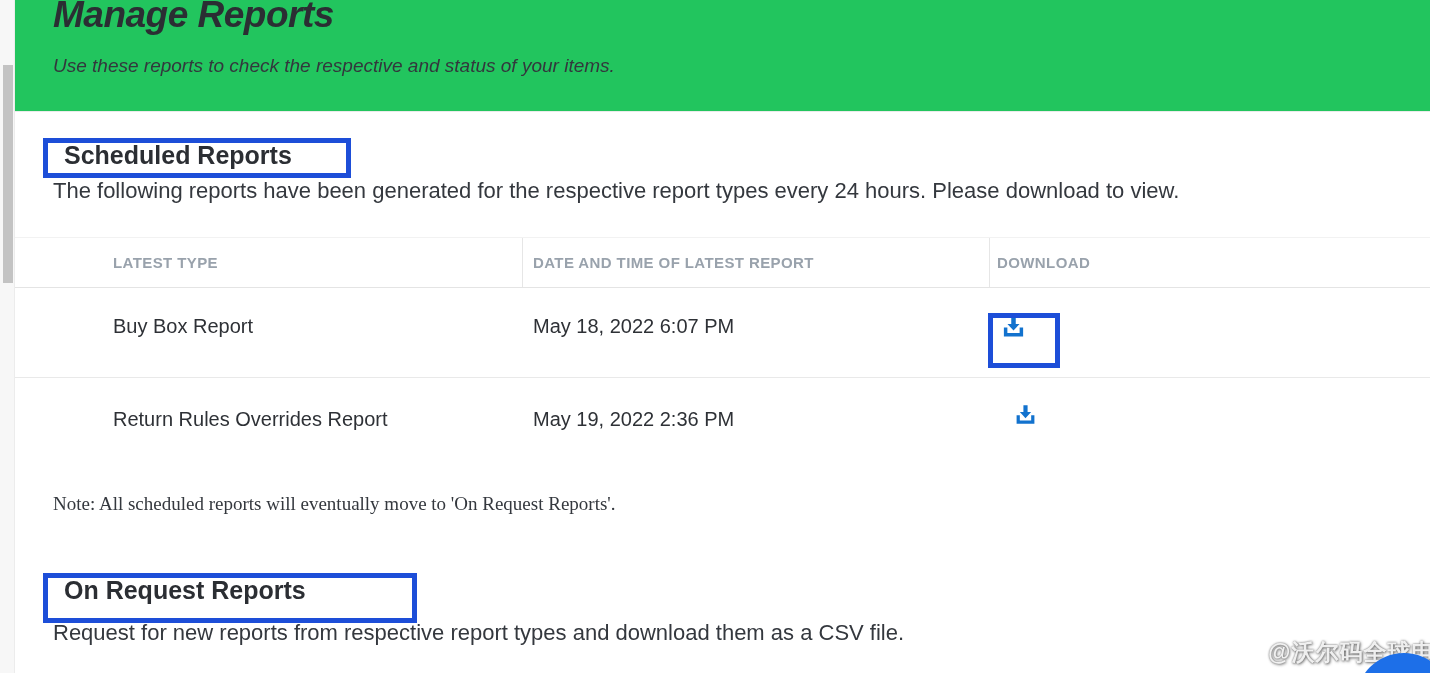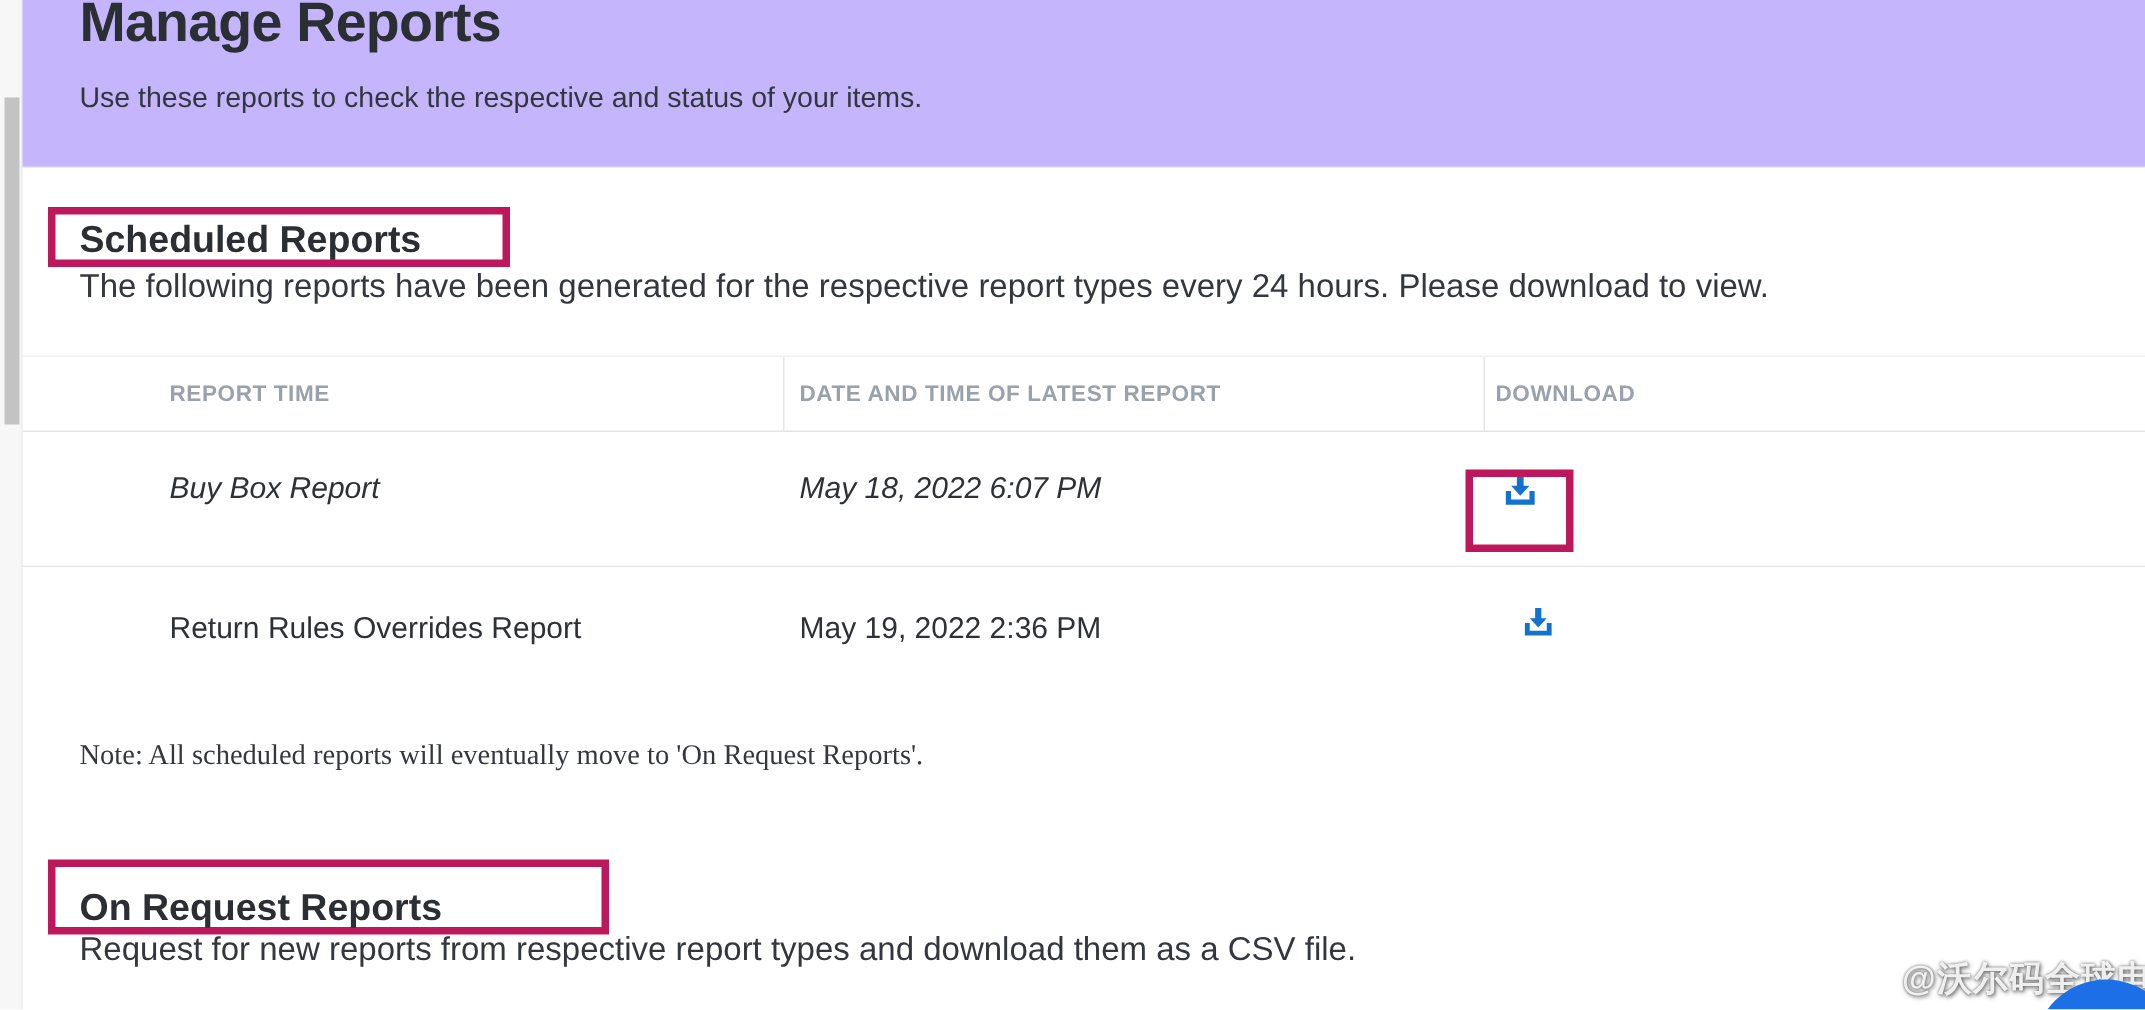--- a/index.html
+++ b/index.html
@@ -14,35 +14,35 @@
     position:absolute;left:0;top:0;width:14px;height:673px;
     background:#f7f7f7;border-right:1px solid #ececec;
   }
   .left-scrollbar .thumb{
     position:absolute;left:3px;top:65px;width:10px;height:218px;
     background:#c3c3c3;
   }
   
   .header-band{
     position:absolute;left:15px;top:0;right:0;height:111px;
-    background:#c4b5fd;border-bottom:1px solid #ebebeb;
+    background:#22c55e;border-bottom:1px solid #ebebeb;font-style:italic;
   }
   .page-title{
     position:absolute;left:38px;top:-8px;margin:0;
     font-size:37px;line-height:46px;font-weight:700;color:#2b2e33;
     letter-spacing:-0.5px;
   }
   .page-subtitle{
     position:absolute;left:38px;top:52px;margin:0;
     font-size:19px;line-height:27px;color:#33373d;
   }
   
   .annotation-box{
-    position:absolute;border:5px solid #be185d;box-sizing:border-box;
-    display:flex;align-items:flex-end;
+    position:absolute;border:5px solid #1d4ed8;box-sizing:border-box;
+    display:flex;align-items:flex-start;margin-left:11px;
   }
   .annotation-box.sched{left:32px;top:138px;width:308px;height:40px;}
   .annotation-box.onreq{left:32px;top:573px;width:374px;height:50px;}
   .annotation-box.dl{left:977px;top:313px;width:72px;height:55px;}
   .section-heading{
     margin:0;padding-left:16px;
     font-size:25px;font-weight:700;color:#2b2e33;line-height:1;
     white-space:nowrap;
   }
   .section-desc{
@@ -69,21 +69,21 @@
   .th.c1{left:98px;}
   .th.c2{left:518px;}
   .th.c3{left:982px;}
   .col-divider{position:absolute;top:0;width:1px;height:49px;background:#e6e6e6;}
   .col-divider.d1{left:507px;}
   .col-divider.d2{left:974px;}
   .trow{position:absolute;left:0;right:0;}
   .trow.r1{top:50px;height:90px;border-bottom:1px solid #e9e9e9;}
   .trow.r2{top:141px;height:92px;}
   .cell{position:absolute;font-size:20px;color:#2e3136;white-space:nowrap;}
-  .trow.r1 .cell{top:28px;font-style:italic;}
+  .trow.r1 .cell{top:28px;}
   .trow.r2 .cell{top:30px;}
   .cell.type{left:98px;}
   .cell.date{left:518px;}
   .dl-btn{
     position:absolute;background:none;border:none;padding:0;margin:0;
     cursor:pointer;line-height:0;
   }
   .trow.r1 .dl-btn{left:985px;top:26px;}
   .trow.r2 .dl-btn{left:998px;top:24px;}
   
@@ -114,21 +114,21 @@
     <p class="page-subtitle">Use these reports to check the respective and status of your items.</p>
   </div>
 
   <div class="annotation-box sched">
     <h2 class="section-heading">Scheduled Reports</h2>
   </div>
   <p class="section-desc desc-scheduled">The following reports have been generated for the respective report types every 24 hours. Please download to view.</p>
 
   <div class="report-table">
     <div class="thead">
-      <span class="th c1">REPORT TIME</span>
+      <span class="th c1">LATEST TYPE</span>
       <span class="th c2">DATE AND TIME OF LATEST REPORT</span>
       <span class="th c3">DOWNLOAD</span>
       <span class="col-divider d1"></span>
       <span class="col-divider d2"></span>
     </div>
 
     <div class="trow r1">
       <span class="cell type">Buy Box Report</span>
       <span class="cell date">May 18, 2022 6:07 PM</span>
       <button class="dl-btn">

